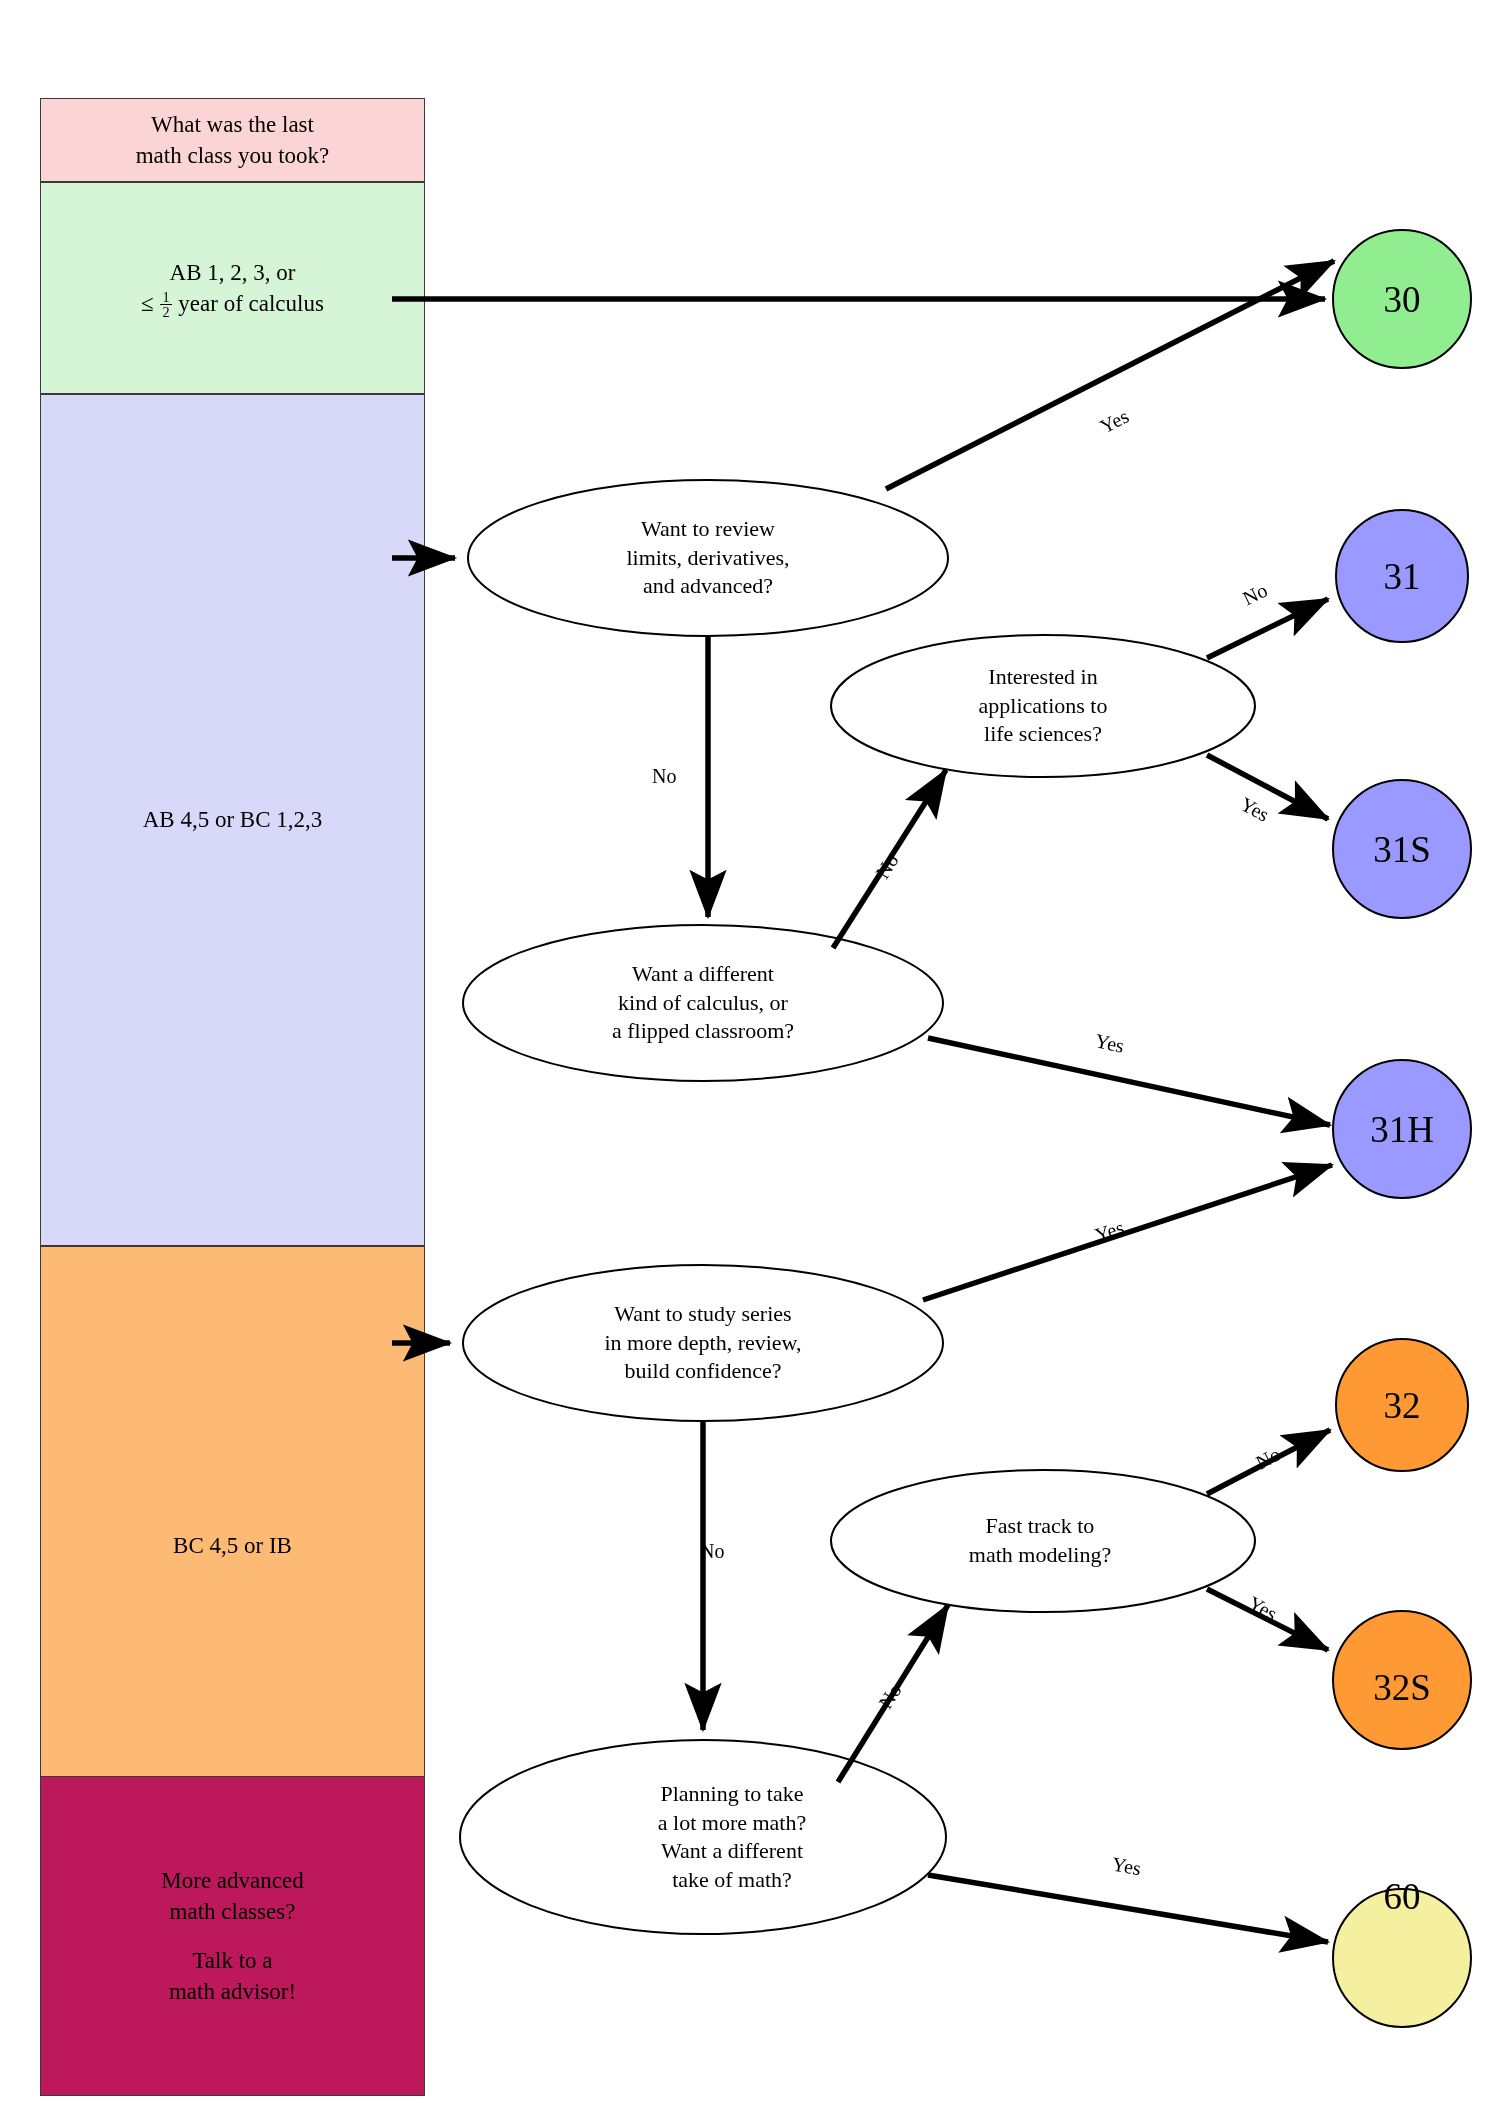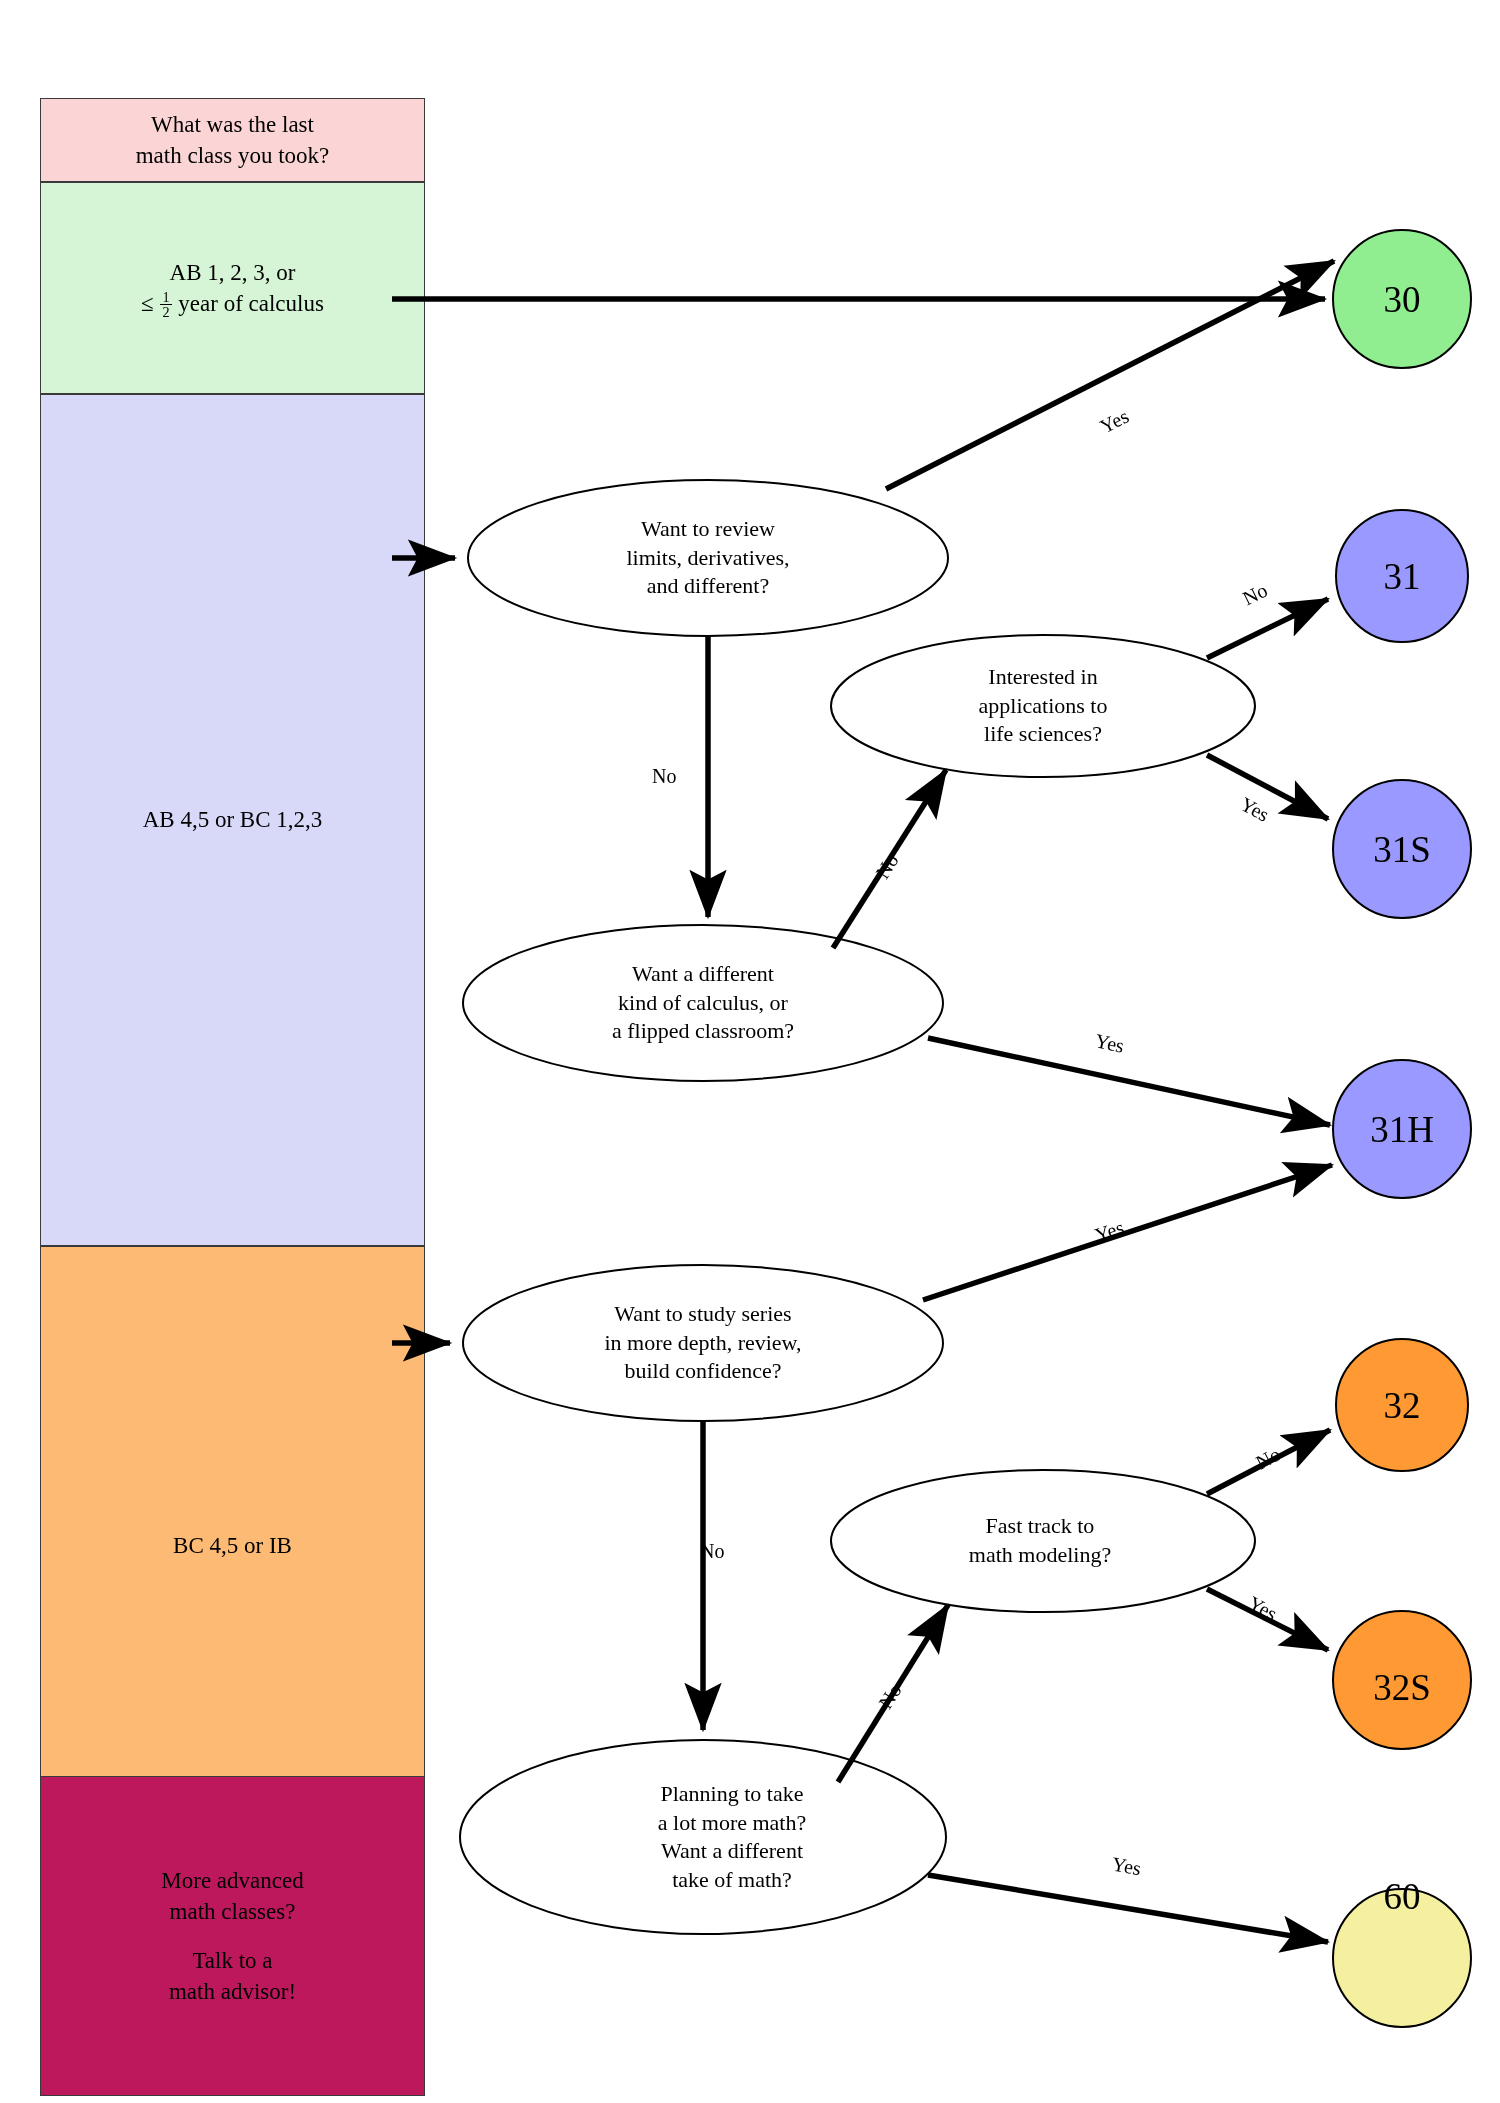--- a/index.html
+++ b/index.html
@@ -142,21 +142,21 @@
     <path d="M1207,1494 L1330,1430" stroke="#000" stroke-width="5.5" fill="none" marker-end="url(#ahT)"></path>
 
     <path d="M1207,1589 L1328,1650" stroke="#000" stroke-width="5.5" fill="none" marker-end="url(#ahT)"></path>
 
     <path d="M928,1875 L1328,1942" stroke="#000" stroke-width="5.5" fill="none" marker-end="url(#ahT)"></path>
   </svg>
 
   <div class="ell-label" style="left:708px;top:558px;">
     <span>Want to review</span><br>
     <span>limits, derivatives,</span><br>
-    <span>and different?</span>
+    <span>and advanced?</span>
   </div>
 
   <div class="ell-label" style="left:1043px;top:706px;">
     <span>Interested in</span><br>
     <span>applications to</span><br>
     <span>life sciences?</span>
   </div>
 
   <div class="ell-label" style="left:703px;top:1003px;">
     <span>Want a different</span><br>

